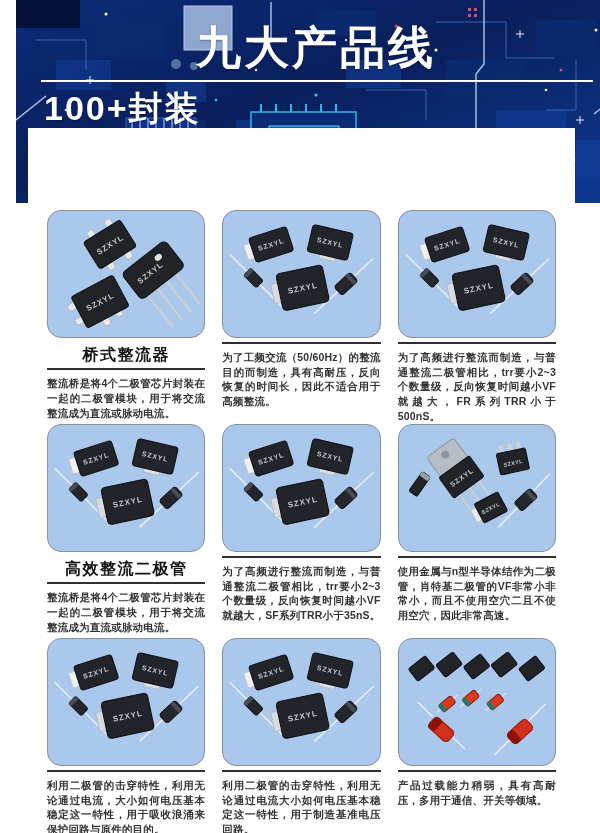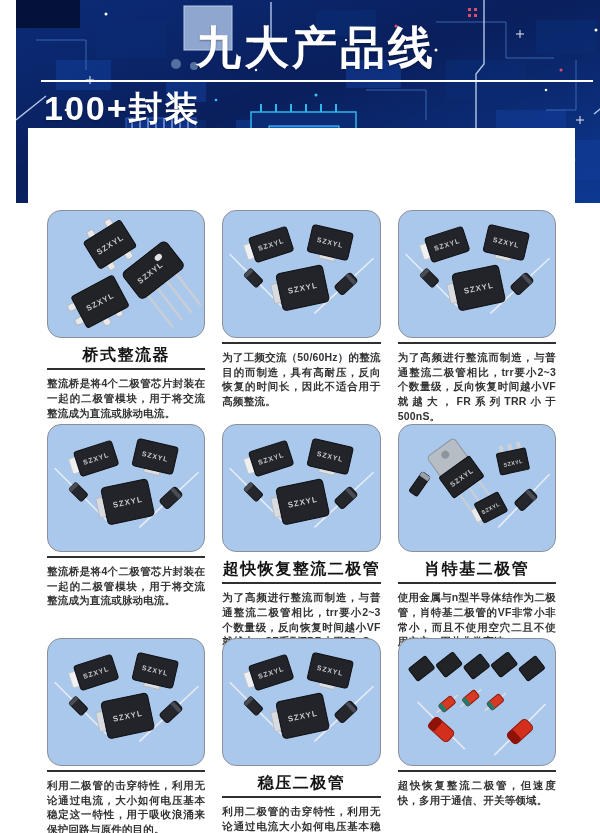--- a/index.html
+++ b/index.html
@@ -330,71 +330,69 @@
       <div class="card-rule"></div>
       <p class="card-desc">为了高频进行整流而制造，与普通整流二极管相比，trr要小2~3个数量级，反向恢复时间越小VF就越大，FR系列TRR小于500nS。</p>
     </article>
 
     <article class="card">
       <div class="thumb">
         <svg viewBox="0 0 157 128">
             <use href="#scene-smd"></use>
           </svg>
       </div>
+      <h2 class="card-title">高效整流二极管</h2>
       <div class="card-rule"></div>
       <p class="card-desc">整流桥是将4个二极管芯片封装在一起的二极管模块，用于将交流整流成为直流或脉动电流。</p>
     </article>
 
     <article class="card">
       <div class="thumb">
         <svg viewBox="0 0 157 128">
             <use href="#scene-smd"></use>
           </svg>
       </div>
-      <h2 class="card-title">超快恢复整流二极管</h2>
       <div class="card-rule"></div>
       <p class="card-desc">为了高频进行整流而制造，与普通整流二极管相比，trr要小2~3个数量级，反向恢复时间越小VF就越大，SF系列TRR小于35nS。</p>
     </article>
 
     <article class="card">
       <div class="thumb">
         <svg viewBox="0 0 157 128">
             <use href="#scene-schottky"></use>
           </svg>
       </div>
-      <h2 class="card-title">肖特基二极管</h2>
       <div class="card-rule"></div>
       <p class="card-desc">使用金属与n型半导体结作为二极管，肖特基二极管的VF非常小非常小，而且不使用空穴二且不使用空穴，因此非常高速。</p>
     </article>
 
     <article class="card">
       <div class="thumb">
         <svg viewBox="0 0 157 128">
             <use href="#scene-smd"></use>
           </svg>
       </div>
       <div class="card-rule"></div>
       <p class="card-desc">利用二极管的击穿特性，利用无论通过电流，大小如何电压基本稳定这一特性，用于吸收浪涌来保护回路与原件的目的。</p>
     </article>
 
     <article class="card">
       <div class="thumb">
         <svg viewBox="0 0 157 128">
             <use href="#scene-smd"></use>
           </svg>
       </div>
-      <h2 class="card-title">稳压二极管</h2>
       <div class="card-rule"></div>
       <p class="card-desc">利用二极管的击穿特性，利用无论通过电流大小如何电压基本稳定这一特性，用于制造基准电压回路。</p>
     </article>
 
     <article class="card">
       <div class="thumb">
         <svg viewBox="0 0 157 128">
             <use href="#scene-smallsignal"></use>
           </svg>
       </div>
       <div class="card-rule"></div>
-      <p class="card-desc">超快恢复整流二极管，但速度快，多用于通信、开关等领域。</p>
+      <p class="card-desc">产品过载能力稍弱，具有高耐压，多用于通信、开关等领域。</p>
     </article>
 
   </main>
 </div>
 
 </body></html>

